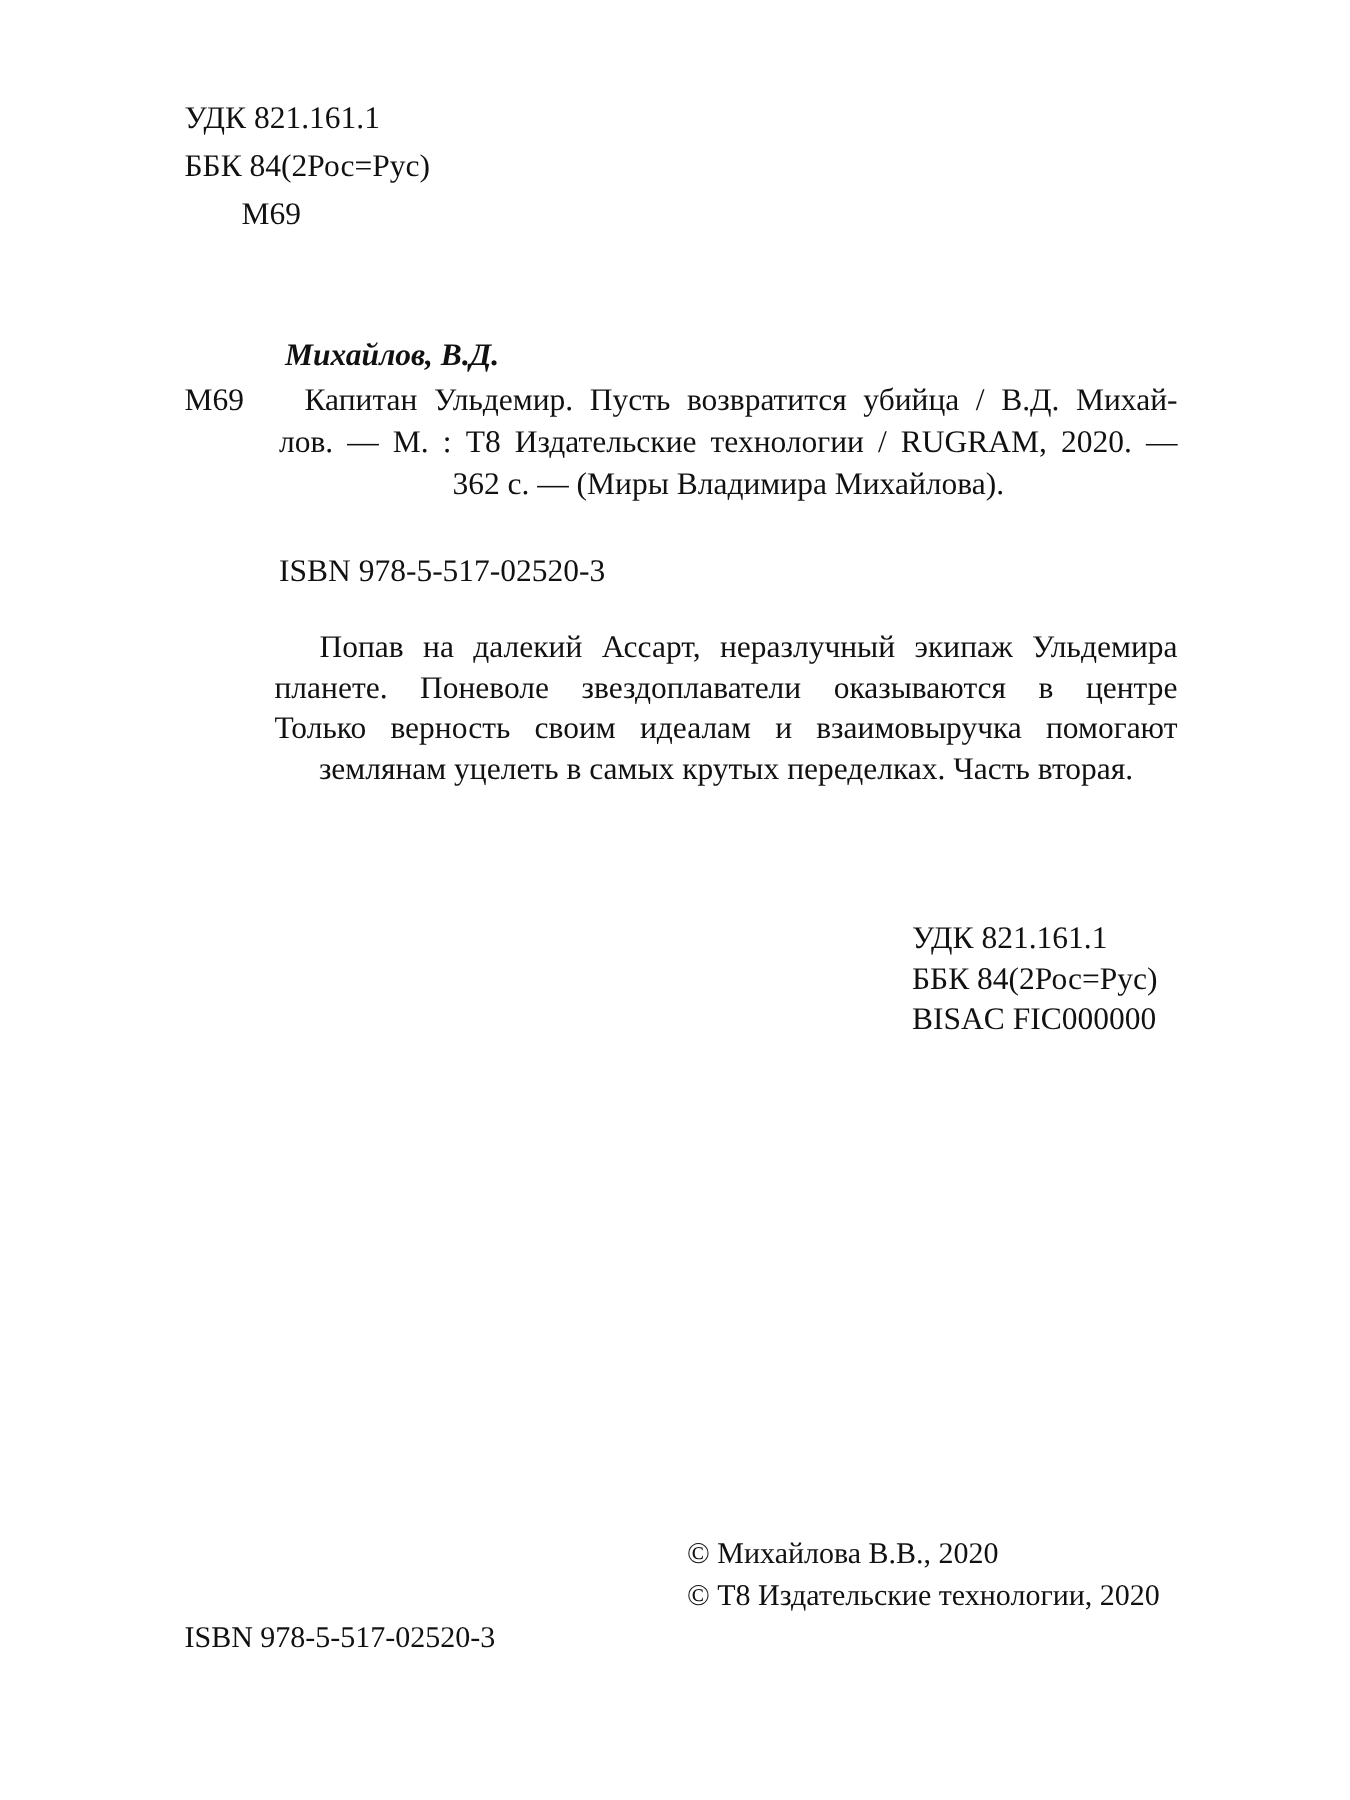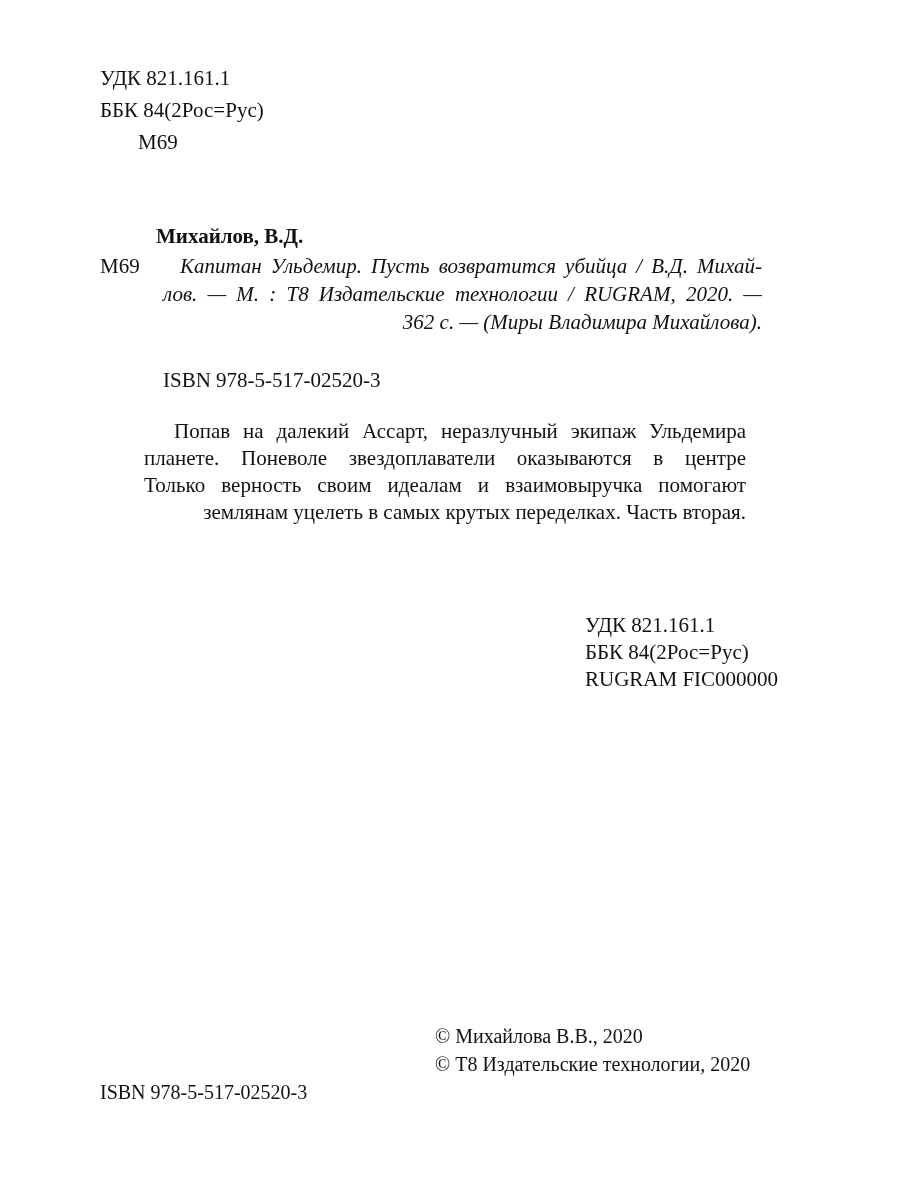--- a/index.html
+++ b/index.html
@@ -19,55 +19,56 @@
     width: 900px;
     height: 1200px;
     background: #ffffff;
     overflow: hidden;
   }
   .block {
     position: absolute;
     font-size: 21px;
     line-height: 28px;
     white-space: normal;
+    margin-left: 23px;
   }
   
   .top-codes { left: 100px; top: 62px; line-height: 32px; }
   .code-indent { padding-left: 38px; }
 
   
   .card-author {
-    left: 156px; top: 222px;
+    left: 167px; top: 222px;
     font-weight: bold;
+    font-style: italic;
   }
   .card-body {
     left: 100px; top: 252px;
     width: 662px;
   }
   .m69 {
     position: absolute;
     left: 0; top: 0;
   }
   .card-text {
     margin-left: 63px;
     width: 599px;
-    font-style: italic;
   }
-  .line { text-align: right; }
+  .line { text-align: center; }
   .just {
     text-align: justify;
     text-align-last: justify;
   }
   .card-first { text-indent: 17px; }
 
   .isbn-top { left: 163px; top: 366px; }
 
   
   .annotation {
-    left: 144px; top: 418px;
+    left: 160px; top: 418px;
     width: 602px;
     line-height: 27px;
   }
   .ann-first { text-indent: 30px; }
 
   
   .codes { left: 585px; top: 612px; line-height: 27px; }
 
   
   .copyrights { left: 435px; top: 1022px; line-height: 28px; font-size: 20px; }
@@ -100,21 +101,21 @@
   <div class="block annotation">
     <div class="line just ann-first">Попав на далекий Ассарт, неразлучный экипаж Ульдемира</div>
     <div class="line just">планете. Поневоле звездоплаватели оказываются в центре</div>
     <div class="line just">Только верность своим идеалам и взаимовыручка помогают</div>
     <div class="line">землянам уцелеть в самых крутых переделках. Часть вторая.</div>
   </div>
 
   <div class="block codes">
     <div>УДК 821.161.1</div>
     <div>ББК 84(2Рос=Рус)</div>
-    <div>RUGRAM FIC000000</div>
+    <div>BISAC FIC000000</div>
   </div>
 
   <div class="block copyrights">
     <div>© Михайлова В.В., 2020</div>
     <div>© Т8 Издательские технологии, 2020</div>
   </div>
 
   <div class="block isbn-bottom">ISBN 978-5-517-02520-3</div>
 
 </div>

